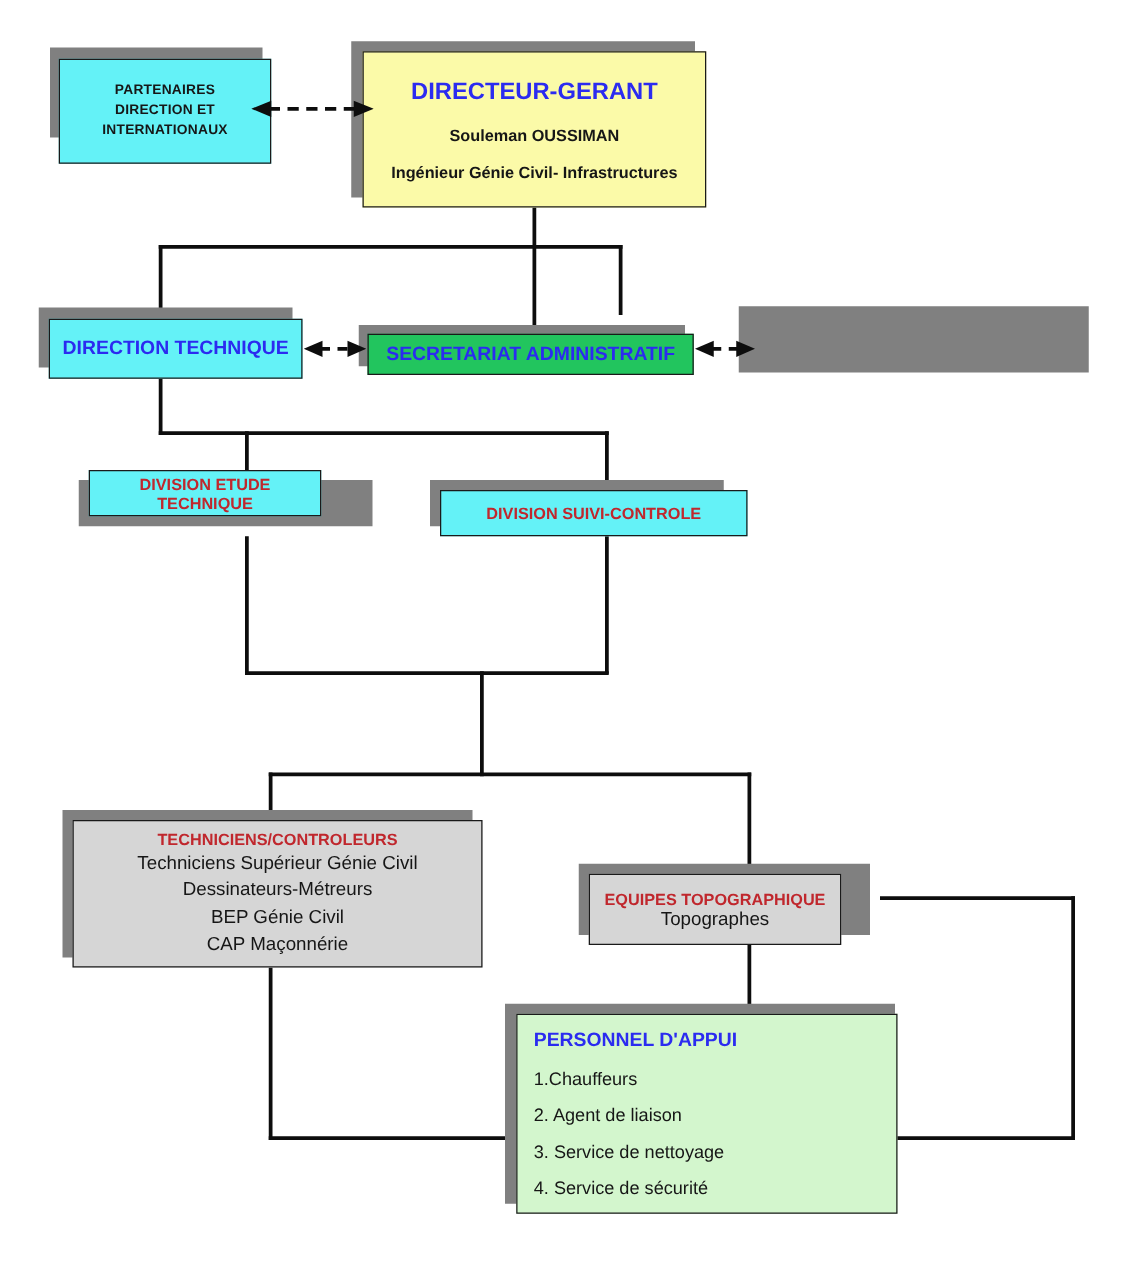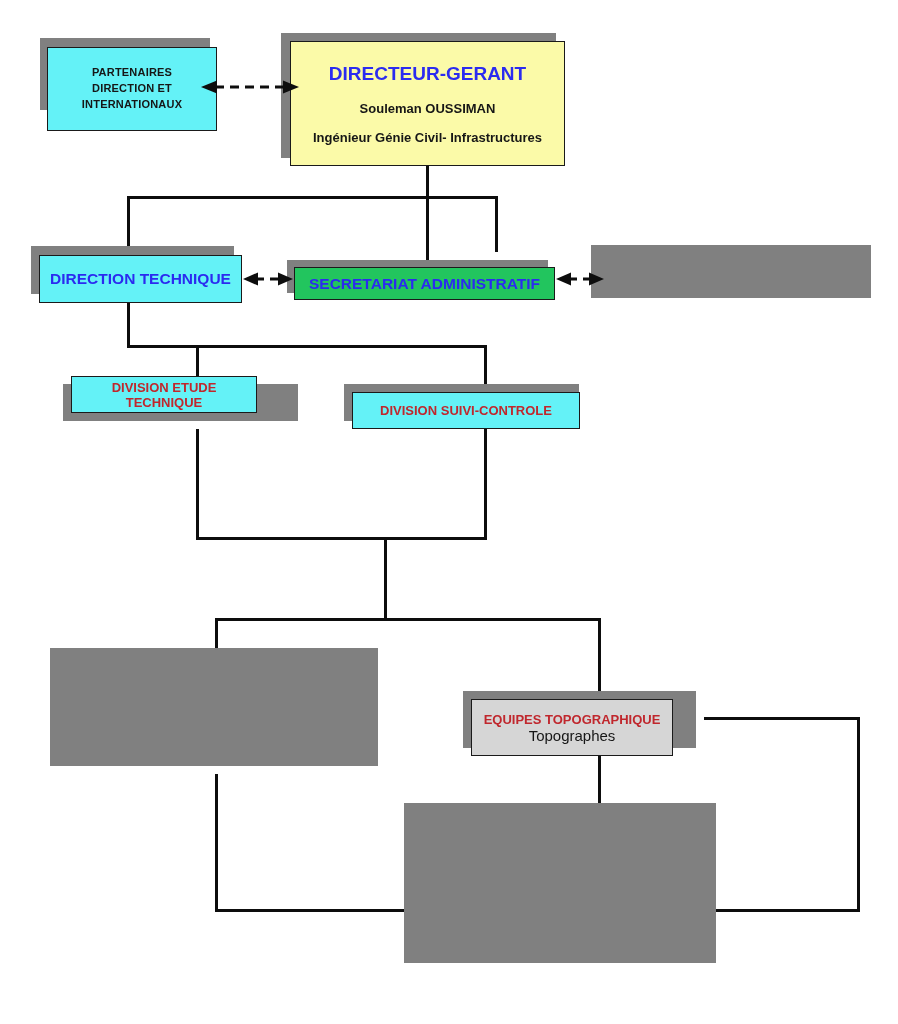--- a/index.html
+++ b/index.html
@@ -104,44 +104,58 @@
   <div class="ln-h" style="left:127px;top:345px;width:360px;"></div>
   <div class="ln-v" style="left:196px;top:345px;height:47px;"></div>
   <div class="ln-v" style="left:484px;top:345px;height:47px;"></div>
 
   <div class="shadow" style="left:63px;top:384px;width:235px;height:37px;"></div>
   <div class="node center c-cyan" style="left:71px;top:376px;width:186px;height:37px;">
     <div class="t-title-red fs13">DIVISION ETUDE TECHNIQUE</div>
   </div>
 
   <div class="shadow" style="left:344px;top:384px;width:235px;height:37px;"></div>
-  <div class="node center c-cyan" style="left:352px;top:392px;width:228px;height:37px;">
+  <div class="node center c-cyan" style="left:352px;top:392px;width:246px;height:37px;">
     <div class="t-title-red fs13">DIVISION SUIVI-CONTROLE</div>
   </div>
 
   <div class="ln-v" style="left:196px;top:429px;height:110px;"></div>
   <div class="ln-v" style="left:484px;top:429px;height:110px;"></div>
   <div class="ln-h" style="left:196px;top:537px;width:291px;"></div>
   <div class="ln-v" style="left:384px;top:537px;height:84px;"></div>
   <div class="ln-h" style="left:215px;top:618px;width:386px;"></div>
   <div class="ln-v" style="left:215px;top:618px;height:45px;"></div>
   <div class="ln-v" style="left:598px;top:618px;height:82px;"></div>
 
   <div class="shadow" style="left:50px;top:648px;width:328px;height:118px;"></div>
+  <div class="node center c-grey" style="left:58px;top:656px;width:328px;height:118px;padding:5px 6px;">
+    <div class="t-title-red fs13" style="margin-bottom:1px;">TECHNICIENS/CONTROLEURS</div>
+    <div class="t-black fs15 ln">Techniciens Supérieur Génie Civil</div>
+    <div class="t-black fs15 ln">Dessinateurs-Métreurs</div>
+    <div class="t-black fs15 ln">BEP Génie Civil</div>
+    <div class="t-black fs15 ln">CAP Maçonnérie</div>
+  </div>
 
   <div class="shadow" style="left:463px;top:691px;width:233px;height:57px;"></div>
   <div class="node center c-grey" style="left:471px;top:699px;width:202px;height:57px;">
     <div class="t-title-red fs13">EQUIPES TOPOGRAPHIQUE</div>
     <div class="t-black fs15">Topographes</div>
   </div>
 
   <div class="ln-v" style="left:215px;top:774px;height:138px;"></div>
   <div class="ln-h" style="left:215px;top:909px;width:198px;"></div>
 
   <div class="ln-v" style="left:598px;top:756px;height:55px;"></div>
 
   <div class="ln-h" style="left:704px;top:717px;width:156px;"></div>
   <div class="ln-v" style="left:857px;top:717px;height:195px;"></div>
   <div class="ln-h" style="left:716px;top:909px;width:144px;"></div>
 
   <div class="shadow" style="left:404px;top:803px;width:312px;height:160px;"></div>
+  <div class="node left c-green" style="left:413px;top:811px;width:305px;height:160px;padding:10px 0 10px 13px;">
+    <div class="t-title-blue fs155" style="margin-bottom:14px;">PERSONNEL D'APPUI</div>
+    <div class="t-black fs14" style="margin-bottom:13px;">1.Chauffeurs</div>
+    <div class="t-black fs14" style="margin-bottom:13px;">2. Agent de liaison</div>
+    <div class="t-black fs14" style="margin-bottom:13px;">3. Service de nettoyage</div>
+    <div class="t-black fs14">4. Service de sécurité</div>
+  </div>
 
 </div>
 
 </body></html>

